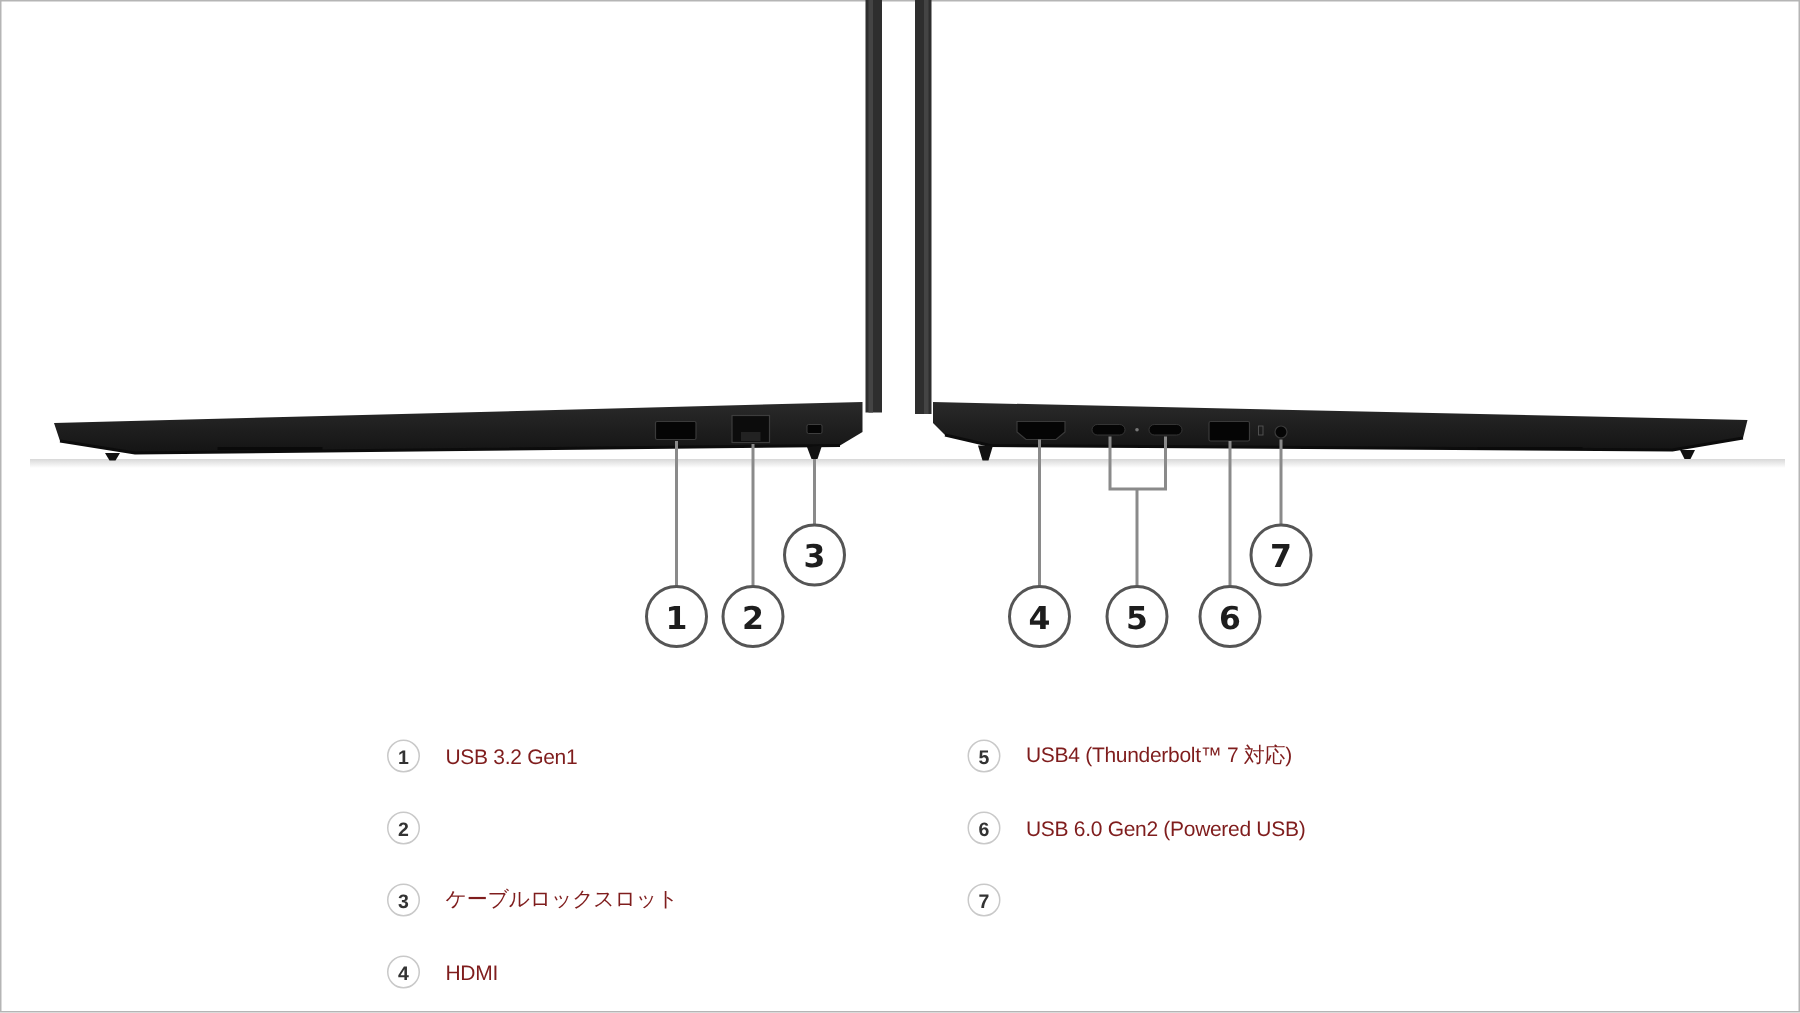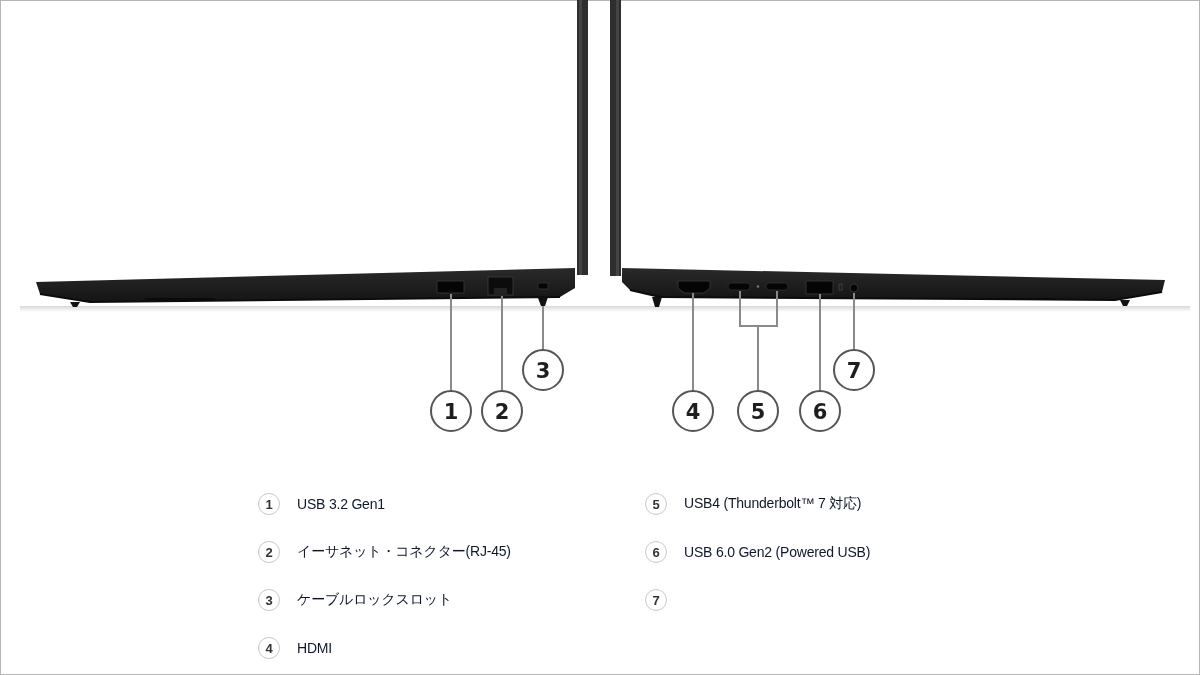--- a/index.html
+++ b/index.html
@@ -23,21 +23,21 @@
   .legend-item {
     position: absolute; display: flex; align-items: center; height: 26px;
   }
   .legend-num {
     width: 22px; height: 22px; border-radius: 50%;
     border: 1px solid #c9c9c9; box-sizing: border-box;
     display: flex; align-items: center; justify-content: center;
     font-size: 13px; font-weight: bold; color: #333; background: #fff;
   }
   .legend-label {
-    margin-left: 17px; font-size: 14px; color: #0f172a; white-space: nowrap;
+    margin-left: 17px; font-size: 14px; color: #7f1d1d; white-space: nowrap;
     letter-spacing: -0.2px;
   }
 </style>
 </head>
 <body>
 
 <div class="frame"></div>
 
 <svg class="illustration" viewBox="0 0 1200 450" xmlns="http://www.w3.org/2000/svg">
   <defs>
@@ -131,21 +131,20 @@
   </g>
 </svg>
 
 <div class="legend">
   <div class="legend-item" style="left:258px; top:491px;">
     <span class="legend-num">1</span>
     <span class="legend-label">USB 3.2 Gen1</span>
   </div>
   <div class="legend-item" style="left:258px; top:539px;">
     <span class="legend-num">2</span>
-    <span class="legend-label">イーサネット・コネクター(RJ-45)</span>
   </div>
   <div class="legend-item" style="left:258px; top:587px;">
     <span class="legend-num">3</span>
     <span class="legend-label">ケーブルロックスロット</span>
   </div>
   <div class="legend-item" style="left:258px; top:635px;">
     <span class="legend-num">4</span>
     <span class="legend-label">HDMI</span>
   </div>
   <div class="legend-item" style="left:645px; top:491px;">

